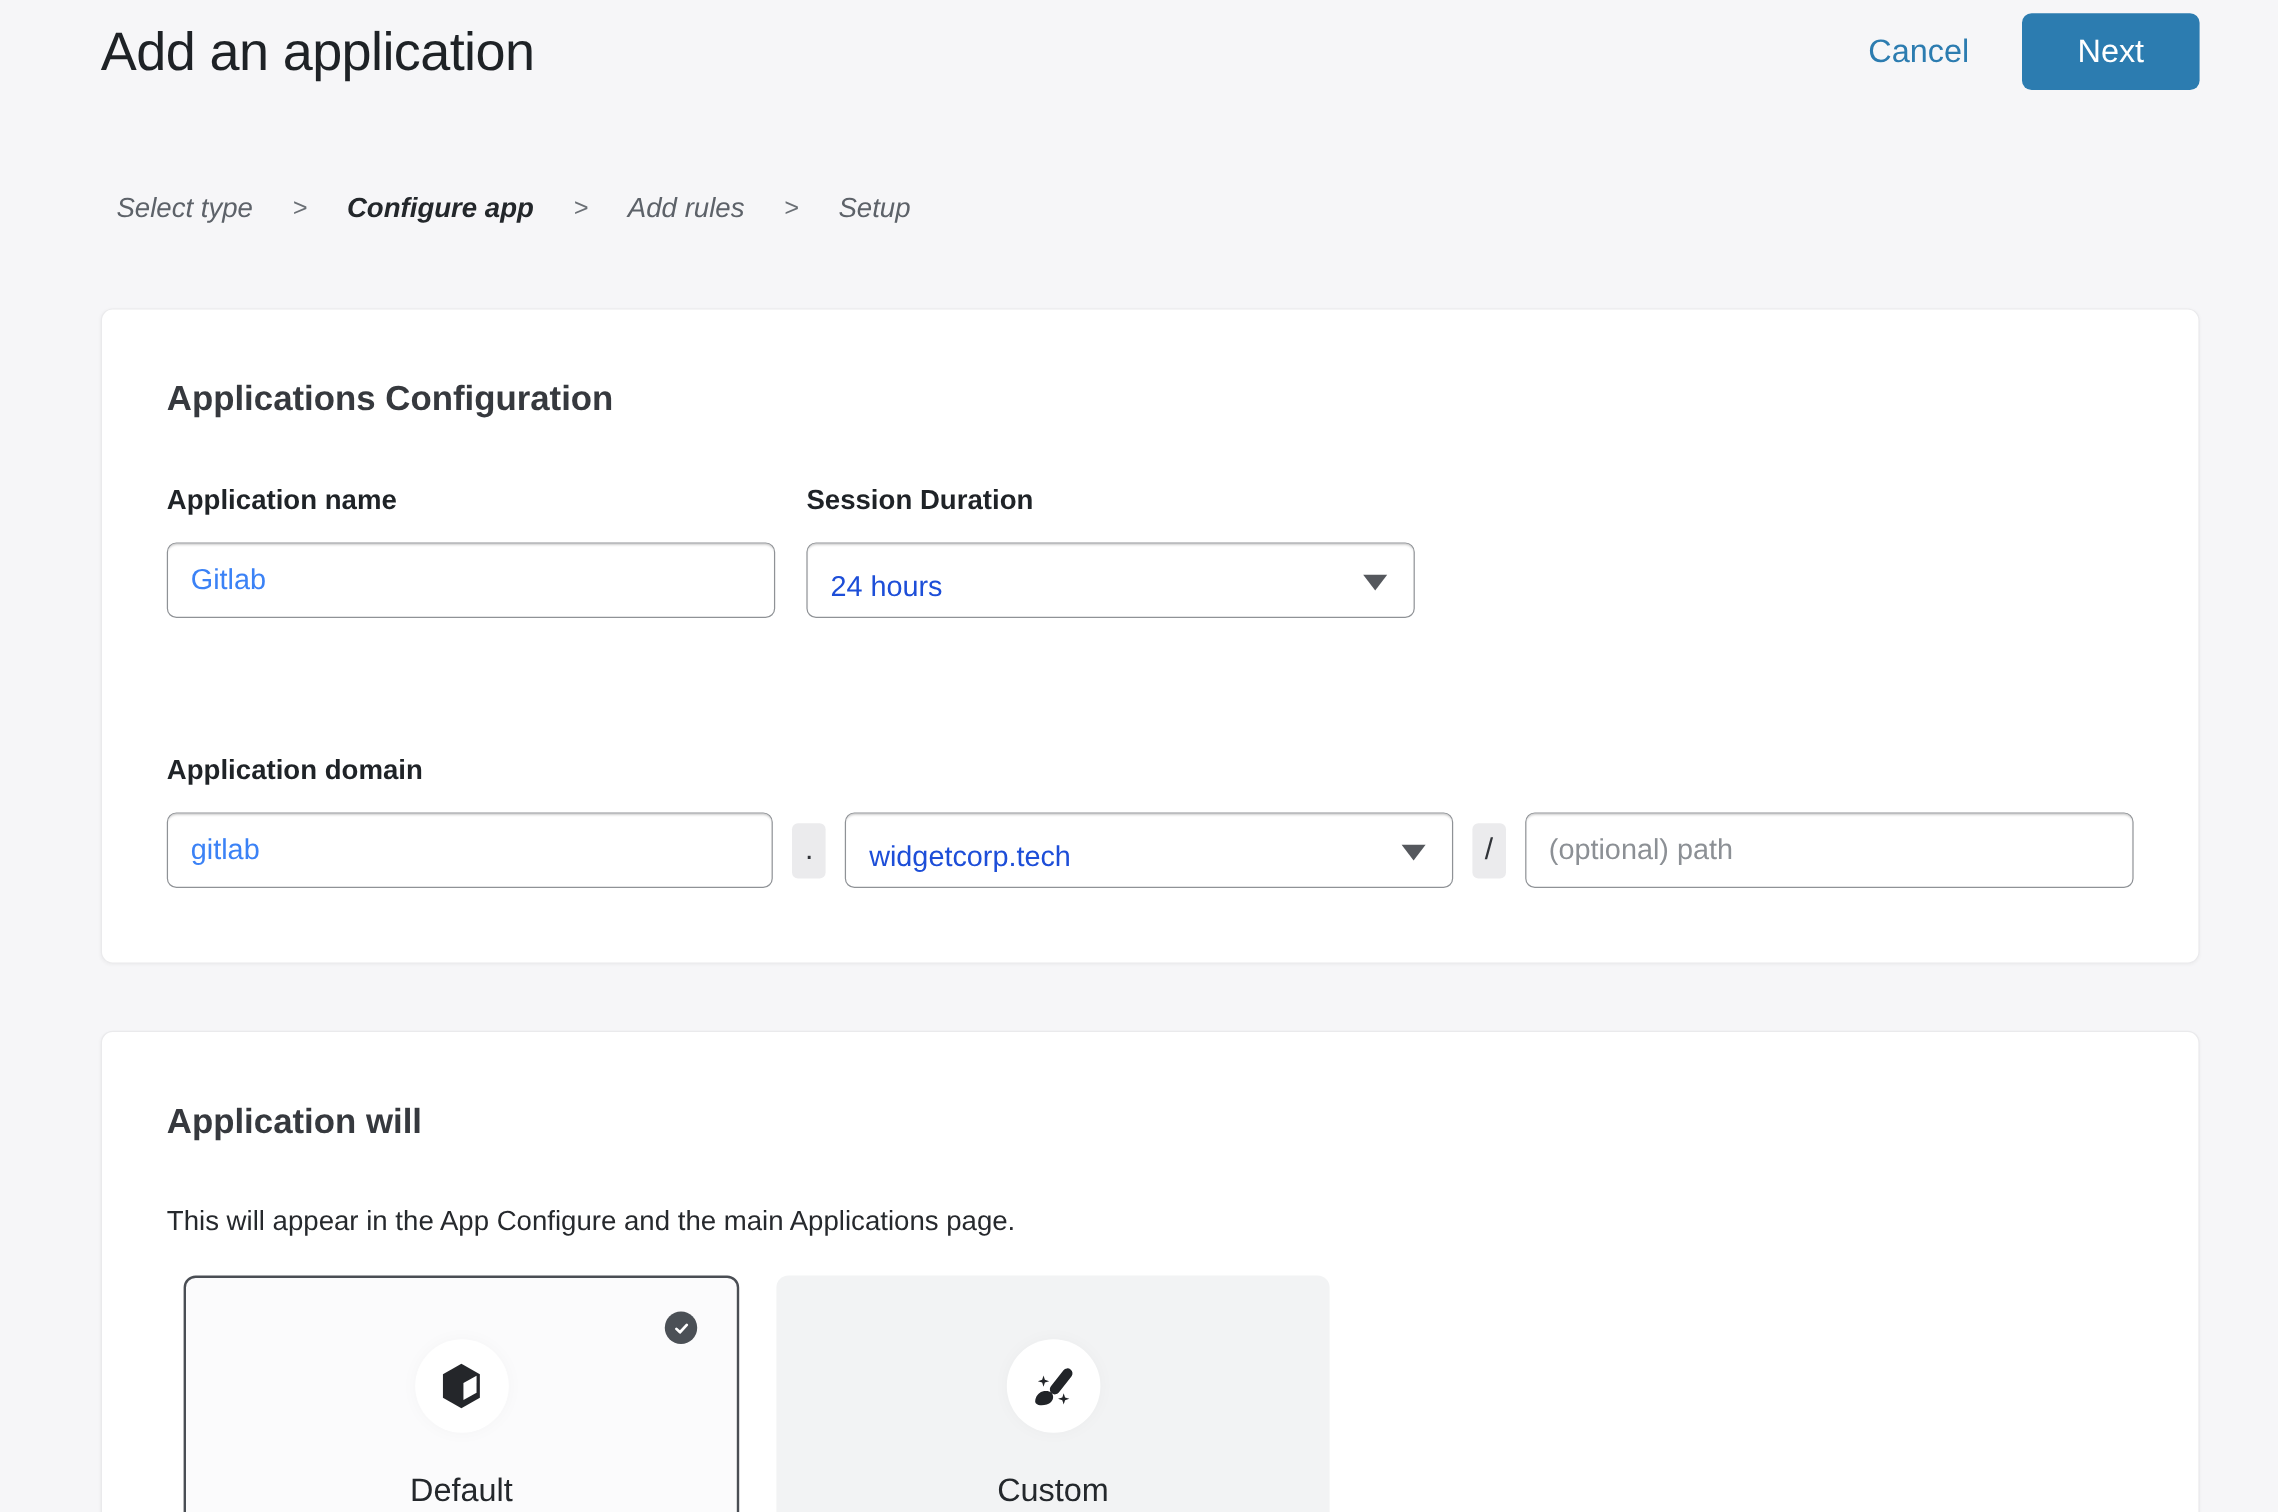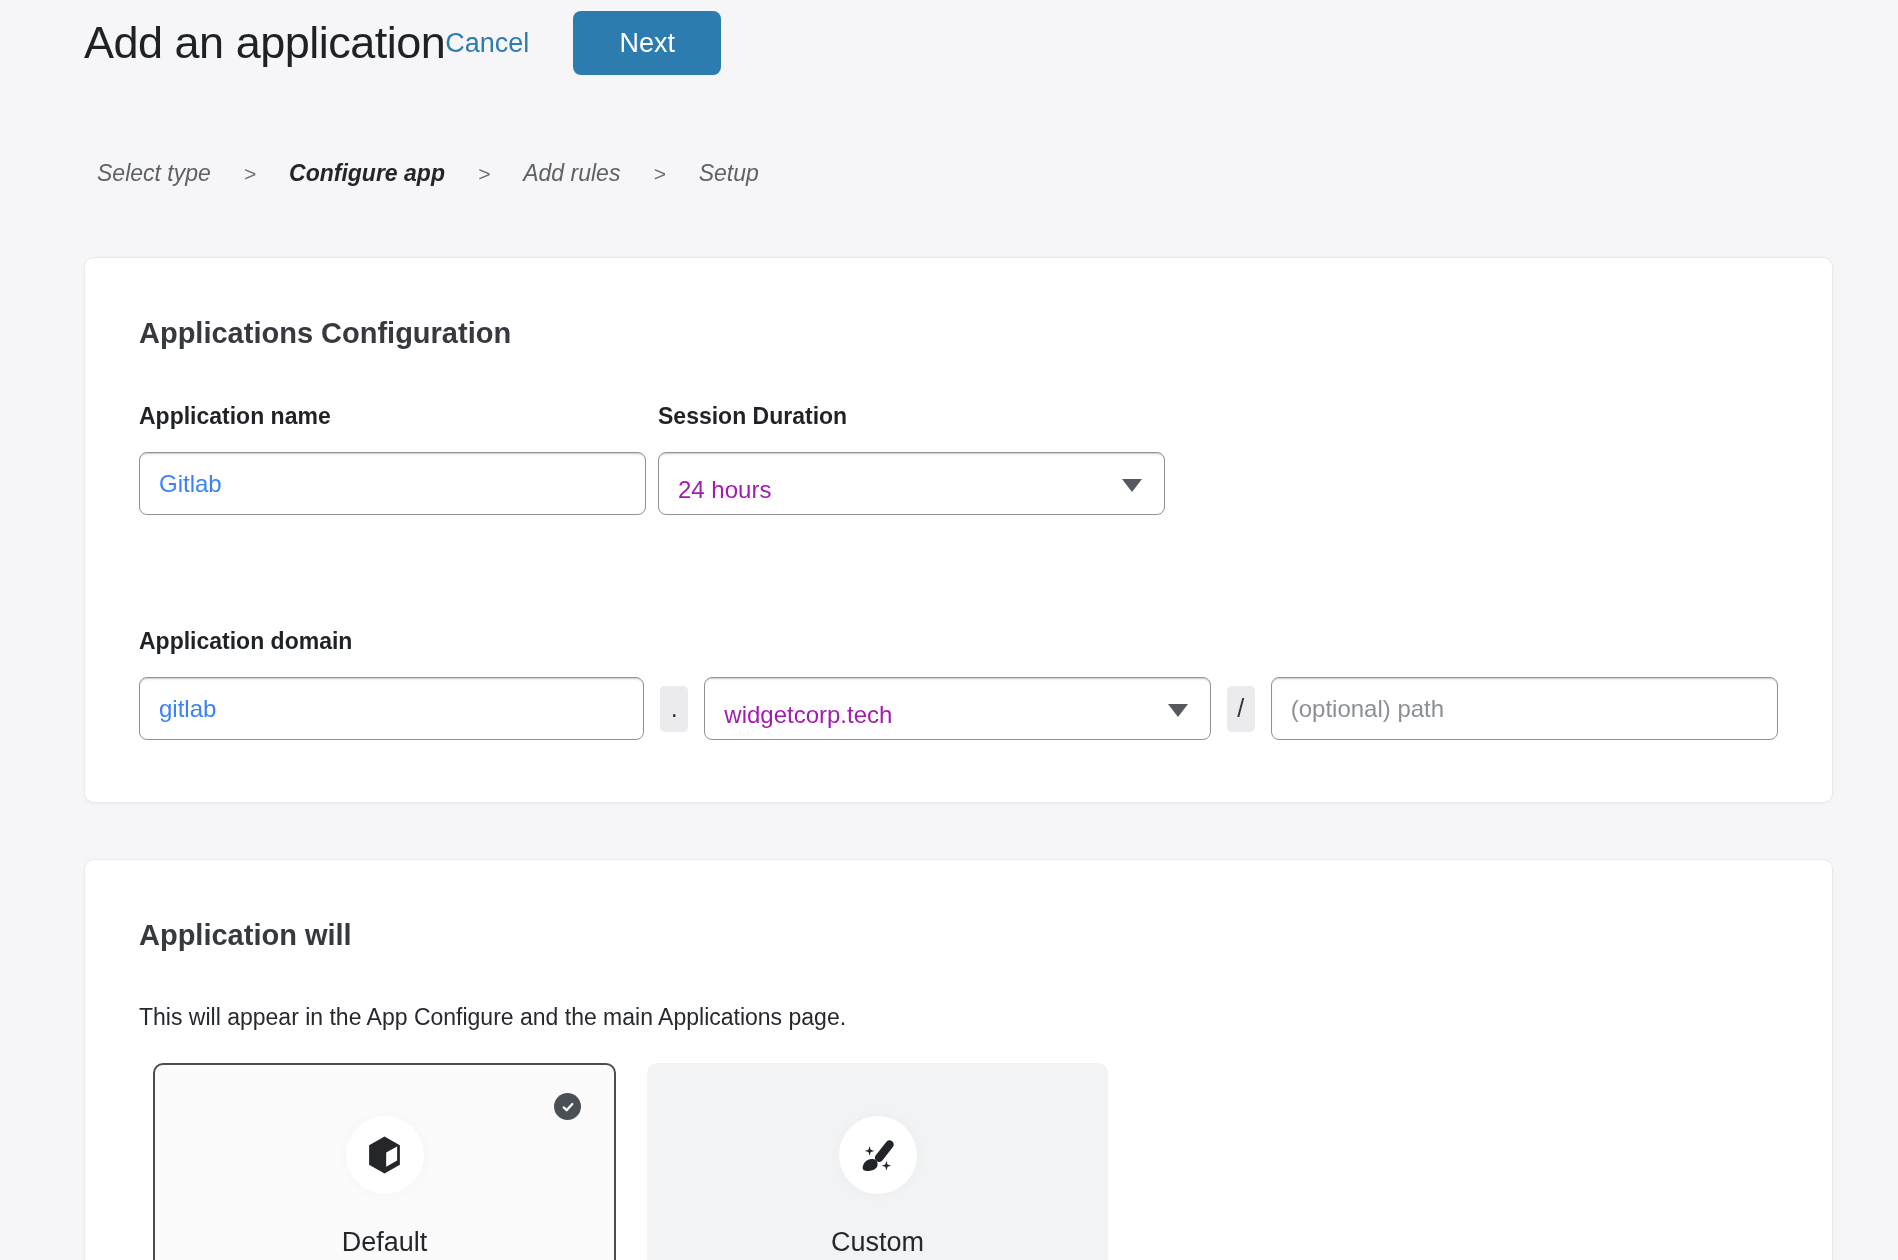--- a/index.html
+++ b/index.html
@@ -6,21 +6,21 @@
   html, body { margin: 0; padding: 0; }
   body {
     width: 1898px; height: 1260px; overflow: hidden;
     background: #f6f6f8;
     font-family: "Liberation Sans", sans-serif;
     color: #24282c;
   }
 
   
   .topbar {
-    display: flex; align-items: center;
+    display: flex; justify-content: space-between; align-items: center;
     padding: 13px 65px 0 84px; height: 73px;
   }
   .page-title {
     font-size: 45px; font-weight: 400; margin: 0;
     color: #1e2226; letter-spacing: -0.5px;
   }
   .actions { display: flex; align-items: center; gap: 44px; }
   .cancel-link {
     color: #2c7cb0; font-size: 27px; cursor: pointer; background: none; border: none;
     font-family: inherit; padding: 0;
@@ -46,39 +46,39 @@
     width: 1749px; margin-left: 84px;
     box-shadow: 0 1px 3px rgba(0,0,0,0.04);
   }
   .card-1 { margin-top: 69px; padding: 58px 54px 62px 54px; }
   .card-2 { margin-top: 56px; padding: 58px 54px 60px 54px; height: 480px; }
   .card-heading {
     font-size: 29px; font-weight: 700; color: #36393e; margin: 0; line-height: 34px;
   }
 
   
-  .form-row { display: flex; gap: 12px; margin-top: 53px; }
+  .form-row { display: flex; gap: 26px; margin-top: 53px; }
   .field { display: flex; flex-direction: column; }
   .field-label {
     font-size: 23px; font-weight: 700; color: #1f2327;
     line-height: 27px; margin-bottom: 22px;
   }
   .text-input {
     height: 63px; border: 1px solid #8f9296; border-radius: 8px;
     font-size: 24px; font-family: inherit; color: #3b82f6; background: #fff;
     padding: 0 19px; outline: none;
     box-shadow: inset 0 2px 2px -1px rgba(0,0,0,0.22);
   }
   .text-input::placeholder { color: #8c9095; }
   .w-507 { width: 507px; }
   .select-box {
     position: relative; width: 507px; height: 63px;
     border: 1px solid #8f9296; border-radius: 8px; background: #fff;
     display: flex; align-items: center; padding: 12px 52px 0 19px;
-    font-size: 24px; color: #a21caf; cursor: pointer;
+    font-size: 24px; color: #1d4ed8; cursor: pointer;
     box-shadow: inset 0 2px 2px -1px rgba(0,0,0,0.22);
   }
   .caret {
     position: absolute; right: 22px; top: 50%; margin-top: -5px;
     width: 0; height: 0;
     border-left: 10px solid transparent; border-right: 10px solid transparent;
     border-top: 13px solid #55585d;
   }
 
   .domain-label { margin-top: 113px; margin-bottom: 0; }

